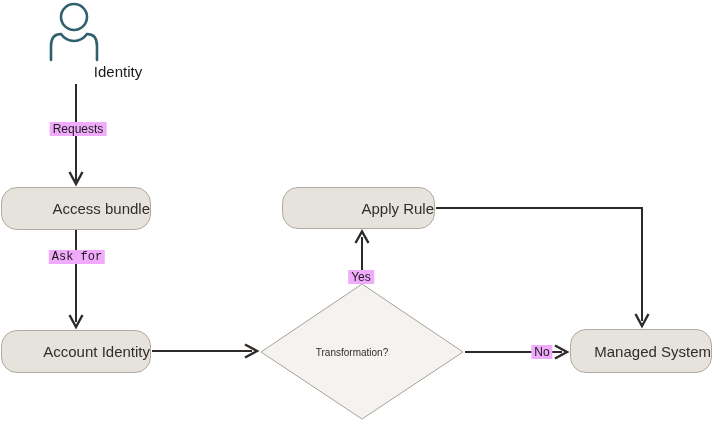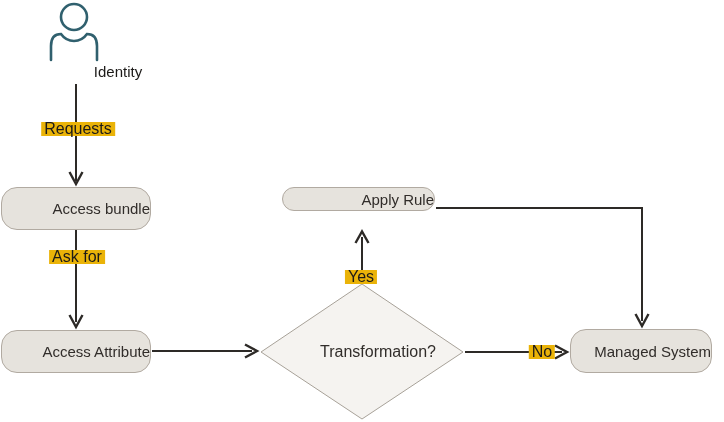--- a/index.html
+++ b/index.html
@@ -19,30 +19,30 @@
   .node{
     position:absolute;box-sizing:border-box;
     background:var(--node-fill,#e6e3dd);
     border:1px solid var(--node-border,#b1aaa1);
     border-radius:16px;
     display:flex;align-items:center;justify-content:flex-end;
     font-size:15px;color:var(--text,#312d2a);
   }
   .node-label{white-space:nowrap;}
   .diamond-label{
-    position:absolute;left:378px;top:352px;transform:translate(-50%,-50%);
-    font-size:16px;color:var(--text,#312d2a);white-space:nowrap;
+    position:absolute;left:352px;top:352px;transform:translate(-50%,-50%);
+    font-size:10px;color:var(--text,#312d2a);white-space:nowrap;
   }
   .icon-label{
     position:absolute;left:74px;top:63px;transform:translateX(-50%);
     font-size:15px;color:#1c1a18;white-space:nowrap;margin-left:44px;
   }
   .edge-label{
     position:absolute;transform:translateX(-50%);
-    font-size:16px;color:#1c1a18;background:#eab308;
+    font-size:12px;color:#1c1a18;background:#f0abfc;
     padding:0 3px;white-space:nowrap;line-height:14px;
   }
 </style>
 </head>
 <body>
 
 <div class="canvas">
 
   <svg class="layer" width="724" height="422" viewBox="0 0 724 422">
 
@@ -82,36 +82,36 @@
       <path class="edge" d="M436,208 L642,208 L642,321"></path>
       <path class="arrowhead" d="M635.5,314 L642,326 L648.5,314"></path>
     </g>
   </svg>
 
   <div class="node" style="left:1px;top:187px;width:150px;height:43px;">
     <span class="node-label">Access bundle</span>
   </div>
 
   <div class="node" style="left:1px;top:330px;width:150px;height:43px;">
-    <span class="node-label">Access Attribute</span>
+    <span class="node-label">Account Identity</span>
   </div>
 
-  <div class="node" style="left:282px;top:187px;width:153px;height:24px;">
+  <div class="node" style="left:282px;top:187px;width:153px;height:42px;">
     <span class="node-label">Apply Rule</span>
   </div>
 
   <div class="node" style="left:570px;top:329px;width:142px;height:44px;">
     <span class="node-label">Managed System</span>
   </div>
 
   <div class="diamond-label">Transformation?</div>
 
   <div class="icon-label">Identity</div>
 
   <div class="edge-label" style="left:78px;top:122px;">Requests</div>
 
-  <div class="edge-label" style="left:77px;top:250px;">Ask for</div>
+  <div class="edge-label" style="left:77px;top:250px;font-family:Liberation Mono, monospace;">Ask for</div>
 
   <div class="edge-label" style="left:361px;top:270px;">Yes</div>
 
   <div class="edge-label" style="left:518px;top:345px;margin-left:24px;">No</div>
 
 </div>
 
 </body></html>

